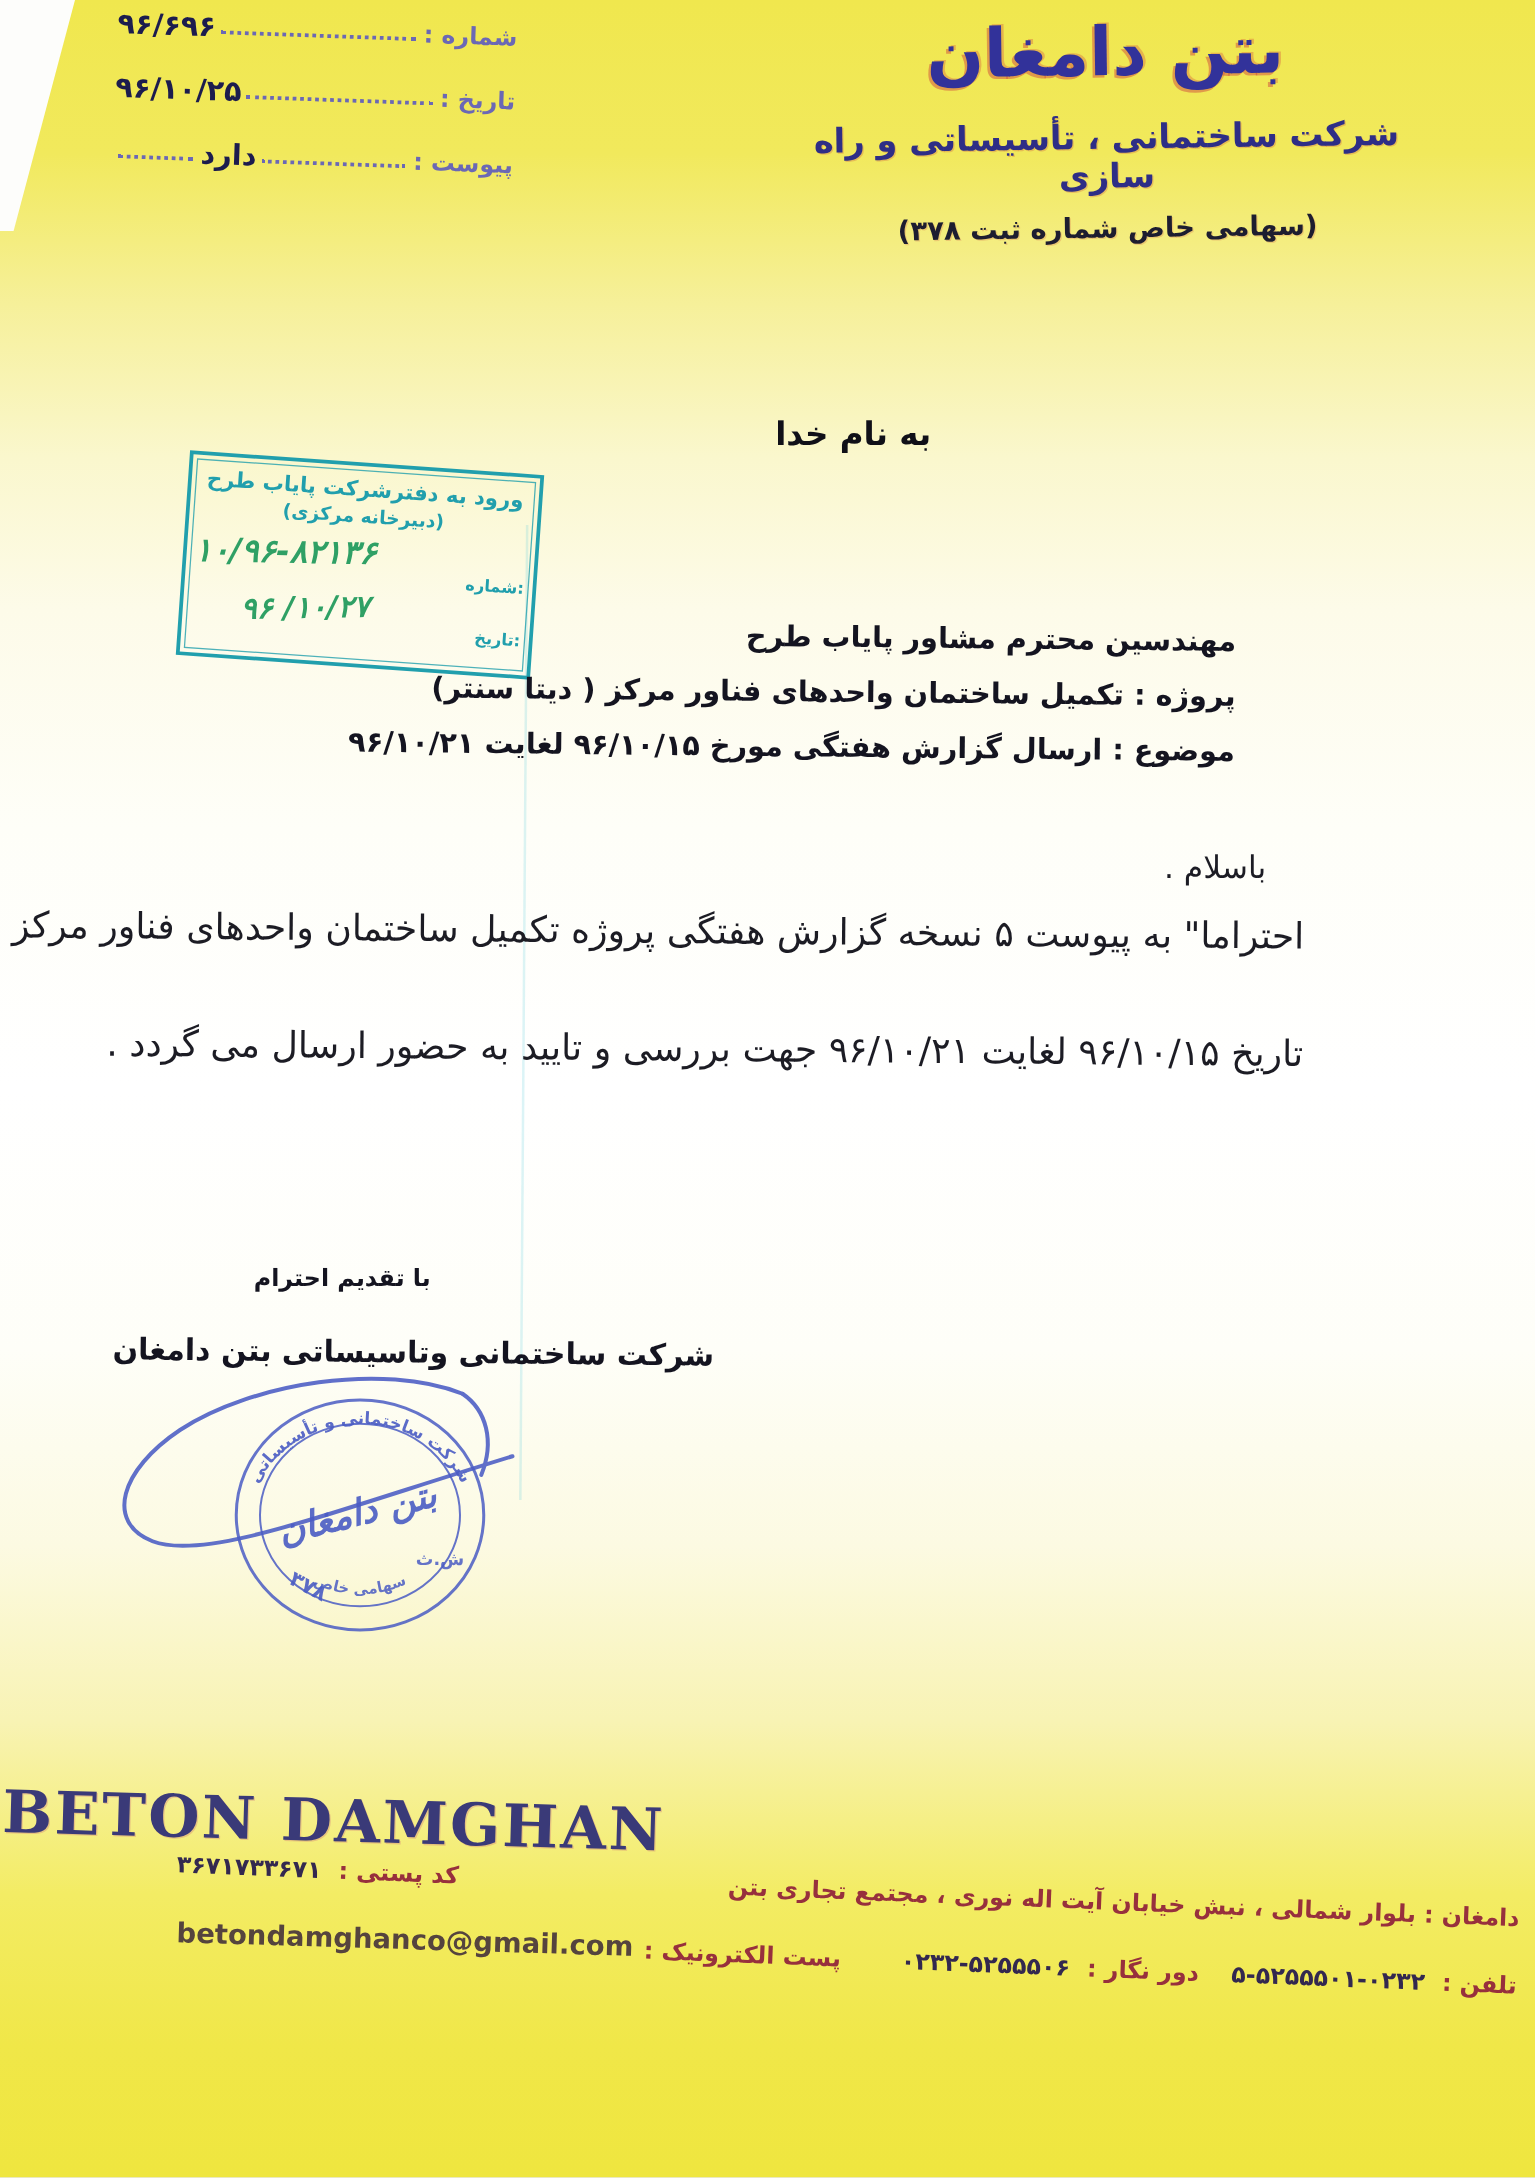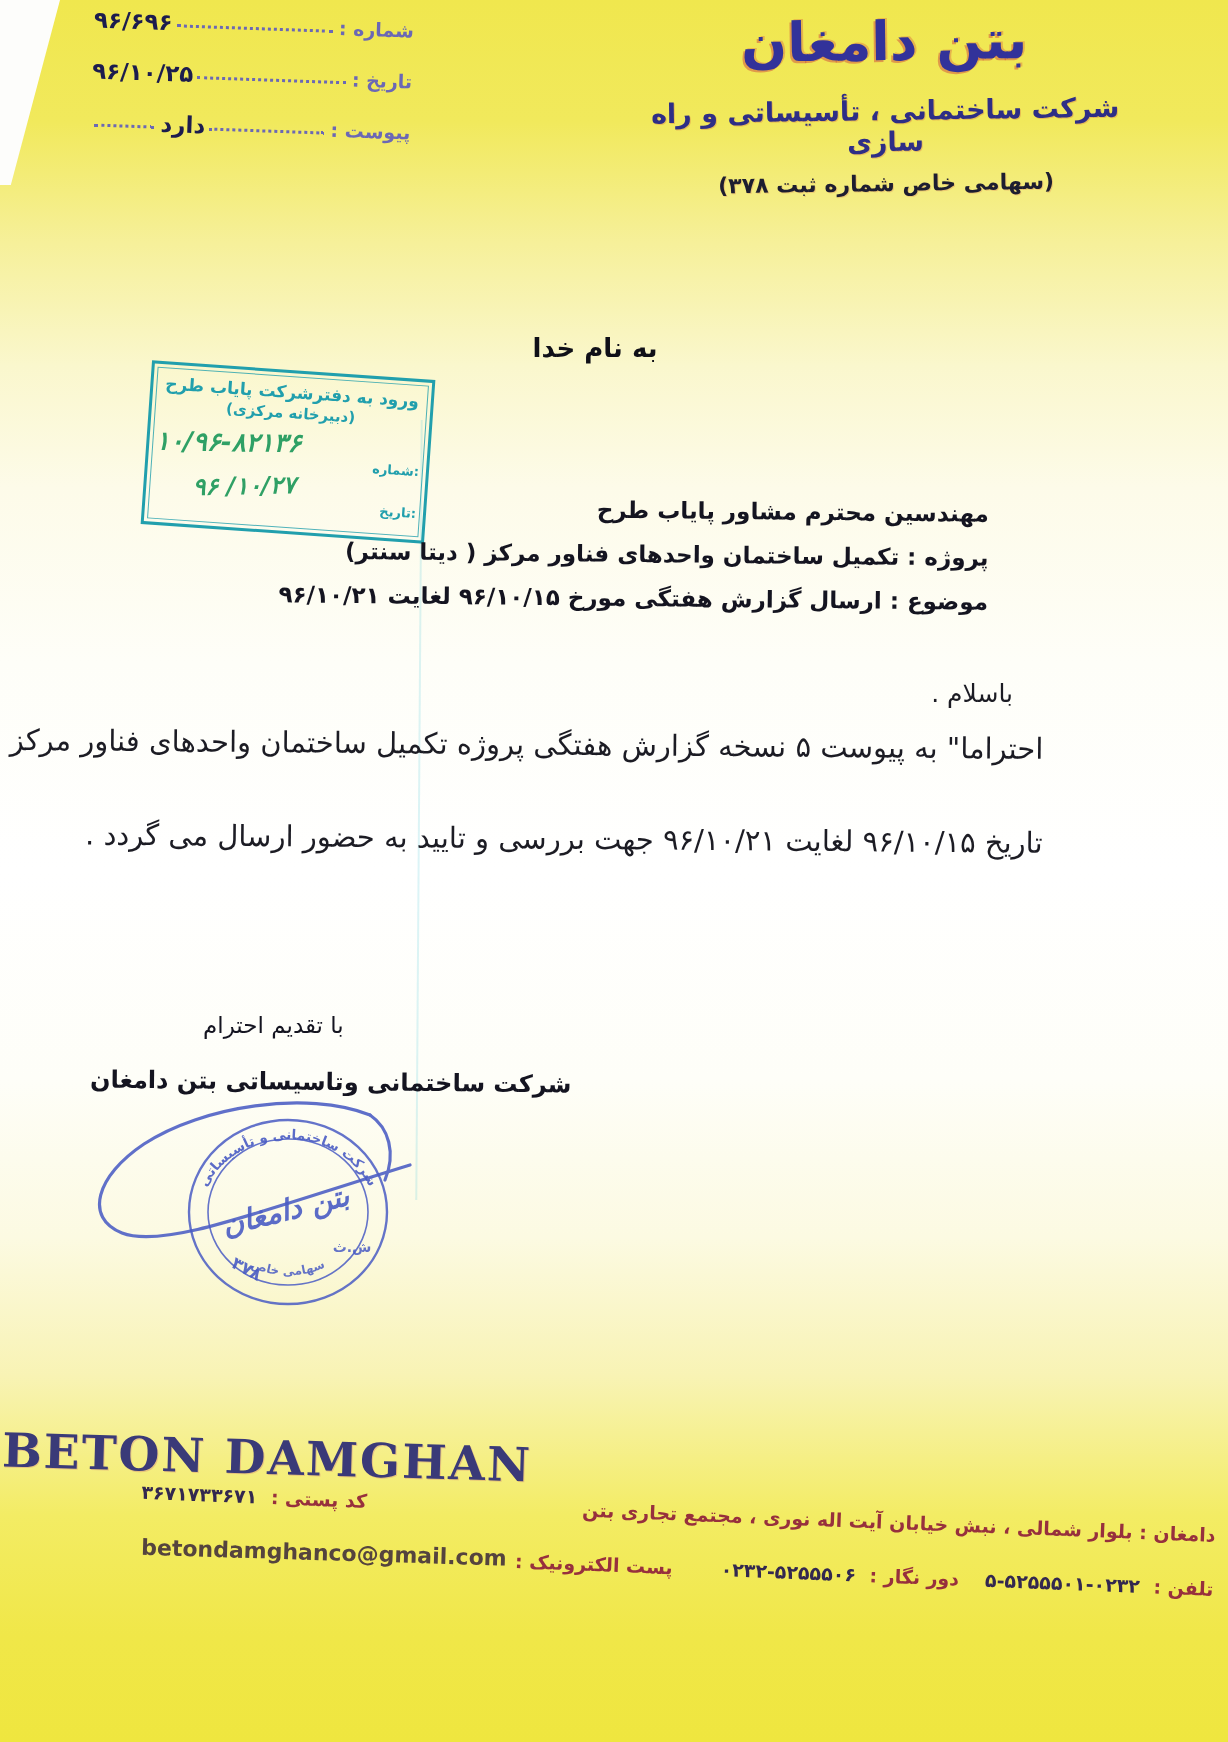--- a/index.html
+++ b/index.html
@@ -31,21 +31,21 @@
 
   
   .header{position:absolute;left:620px;top:10px;width:530px;text-align:center;transform:rotate(-.8deg);}
   .company-name{font-size:54px;font-weight:bold;color:var(--brand-navy,#32329a);
      text-shadow:-2px 2px 0 rgba(205,60,60,.45),2px -1px 0 rgba(205,60,60,.30);direction:rtl;}
   .company-subtitle{margin-top:22px;font-size:27px;font-weight:bold;color:#2e2e86;direction:rtl;
      text-shadow:1px 1px 0 rgba(200,60,60,.25);}
   .company-reg{margin-top:14px;font-size:22px;font-weight:bold;color:#1d1d30;direction:rtl;
      text-shadow:1px 1px 0 rgba(200,60,60,.2);}
 
-  .bismillah{position:absolute;left:445px;top:333px;width:300px;text-align:center;
+  .bismillah{position:absolute;left:445px;top:333px;width:300px;text-align:right;
      font-size:26px;font-weight:bold;color:#101018;direction:rtl;}
 
   
   .rstamp{position:absolute;left:146px;top:370px;width:278px;height:158px;
      border:3px solid var(--stamp-teal,#219fad);transform:rotate(4deg);color:var(--stamp-teal,#219fad);}
   .rstamp::before{content:"";position:absolute;inset:3px;border:1.5px solid var(--stamp-teal,#219fad);opacity:.8;}
   .rs-line1{margin-top:9px;text-align:center;font-size:17px;font-weight:bold;direction:rtl;white-space:nowrap;}
   .rs-line2{margin-top:2px;text-align:center;font-size:15px;font-weight:bold;direction:rtl;}
   .rs-num-label{position:absolute;right:7px;top:82px;font-size:13px;font-weight:bold;}
   .rs-num-value{position:absolute;left:6px;top:58px;font-size:26px;font-weight:bold;font-style:italic;
@@ -56,21 +56,21 @@
 
   
   .recipient-block{position:absolute;right:240px;top:488px;direction:rtl;text-align:right;
      transform:rotate(.6deg);}
   .recipient-block .rl{font-size:23px;font-weight:bold;color:#141420;line-height:44px;white-space:nowrap;}
   .salutation{position:absolute;right:215px;top:664px;font-size:25px;color:#1c1c24;direction:rtl;margin-top:15px;}
   .body-block{position:absolute;right:185px;top:698px;width:900px;direction:rtl;text-align:right;
      transform:rotate(.5deg);}
   .body-block .bl{display:block;font-size:29px;color:#1c1c24;line-height:94px;white-space:nowrap;}
 
-  .closing{position:absolute;left:203px;top:1012px;font-size:23px;font-weight:normal;color:#141420;direction:rtl;}
+  .closing{position:absolute;left:203px;top:1012px;font-size:19px;font-weight:bold;color:#141420;direction:rtl;}
   .sig-company{position:absolute;left:90px;top:1068px;font-size:24px;font-weight:bold;color:#141420;
      direction:rtl;white-space:nowrap;transform:rotate(.6deg);}
 
   .stamp-svg{position:absolute;left:52px;top:1090px;}
 
   .beton{position:absolute;left:2px;top:1430px;font-family:"DejaVu Serif","Liberation Serif",serif;
      font-size:47px;font-weight:bold;color:var(--beton-navy,#3a3a78);letter-spacing:2px;
      transform:rotate(1.6deg);text-shadow:1px 1px 0 rgba(190,70,120,.25);}
 
   

